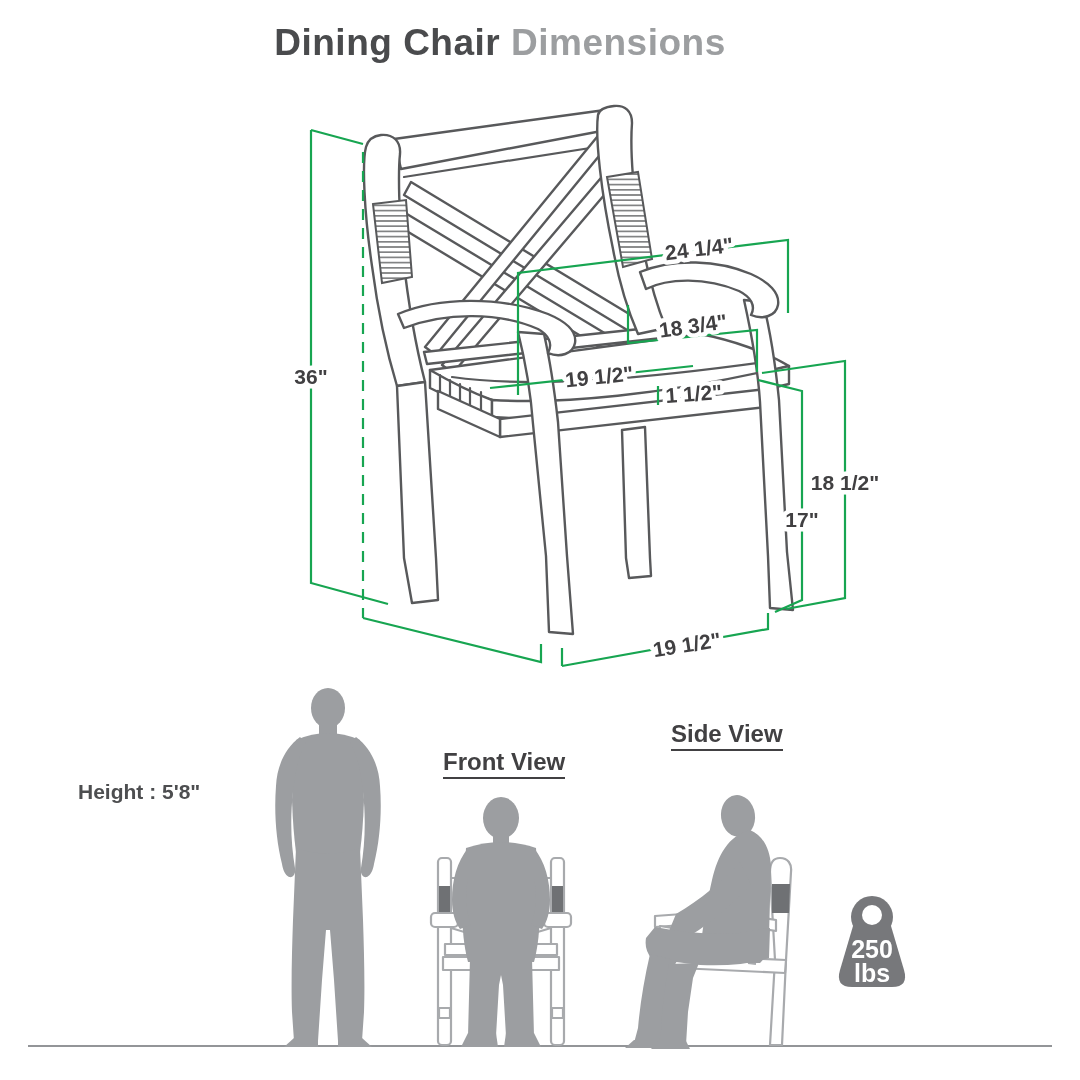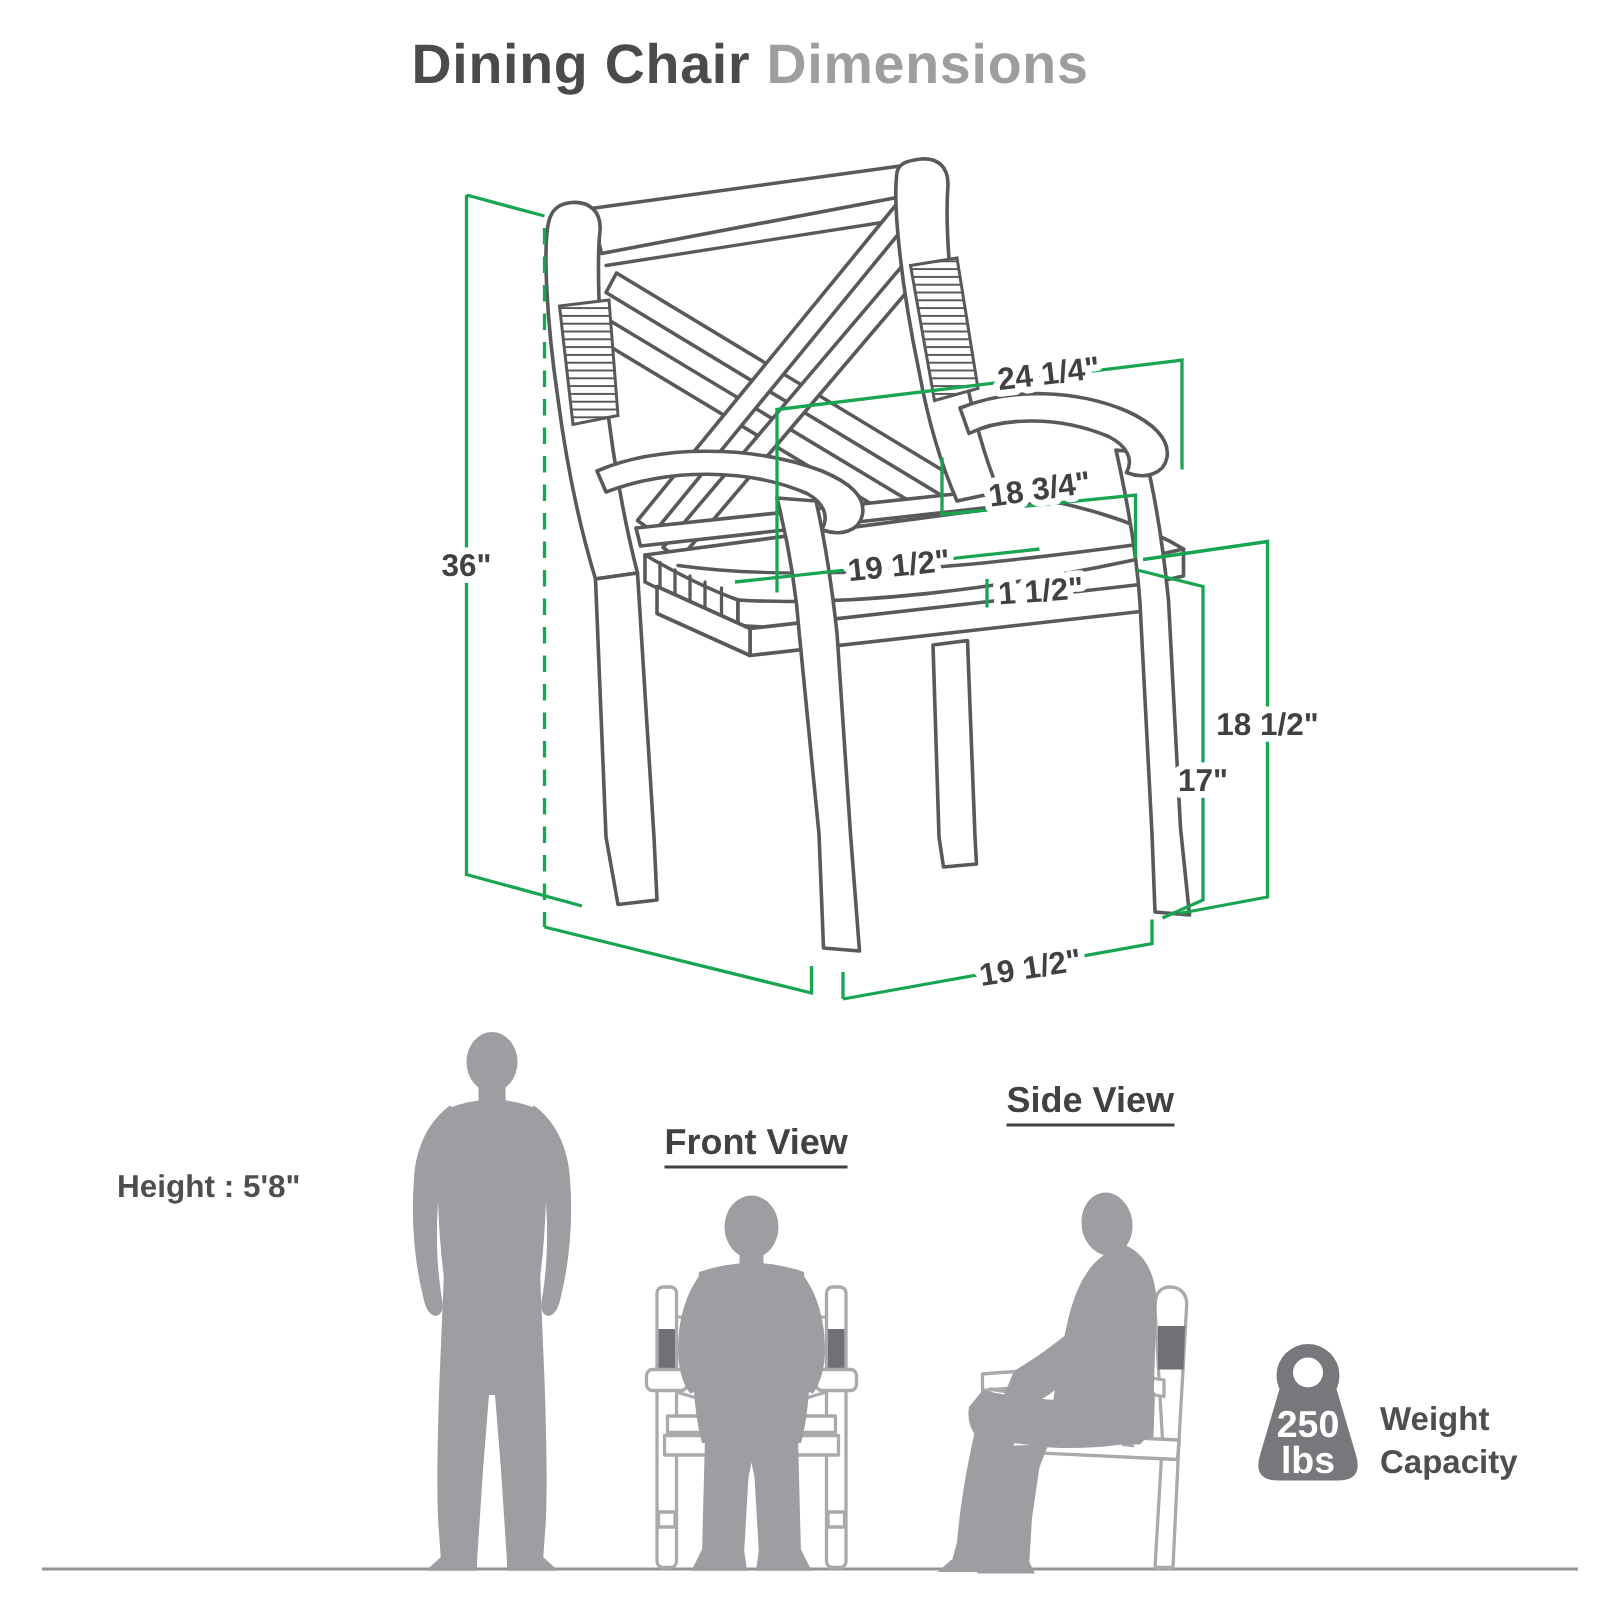--- a/index.html
+++ b/index.html
@@ -213,17 +213,13 @@
       <text class="wt-txt" x="872" y="958">250</text>
       <text class="wt-txt" x="872" y="982">lbs</text>
     </g>
   </svg>
 
   <div class="stats"><span>Height : 5'8"</span><br></div>
 
   <div class="view-label front">Front View</div>
   <div class="view-label side">Side View</div>
 
-  <div class="capacity-text">
-    <span>Weight</span>
-    <span>Capacity</span>
-  </div>
 </div>
 
 </body></html>

